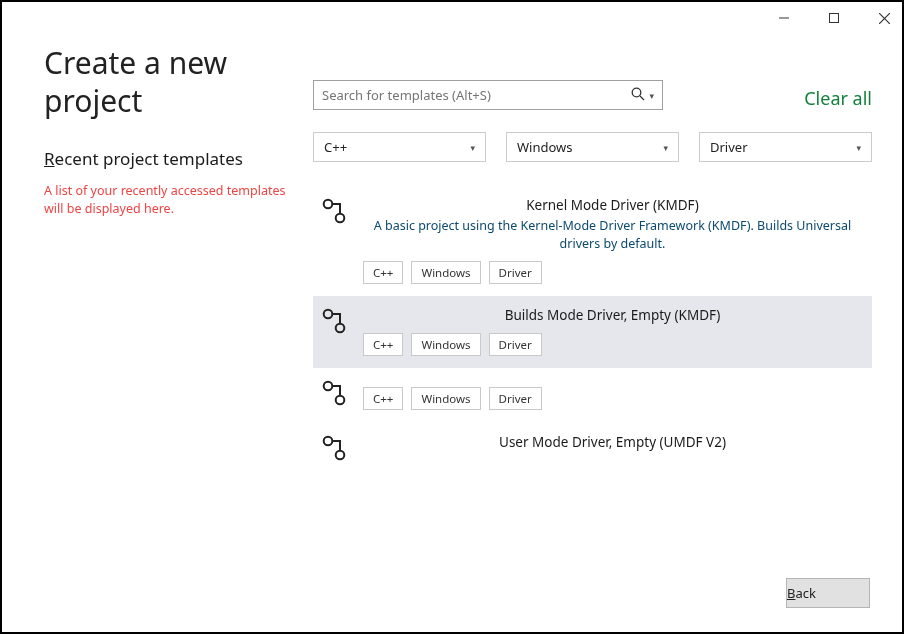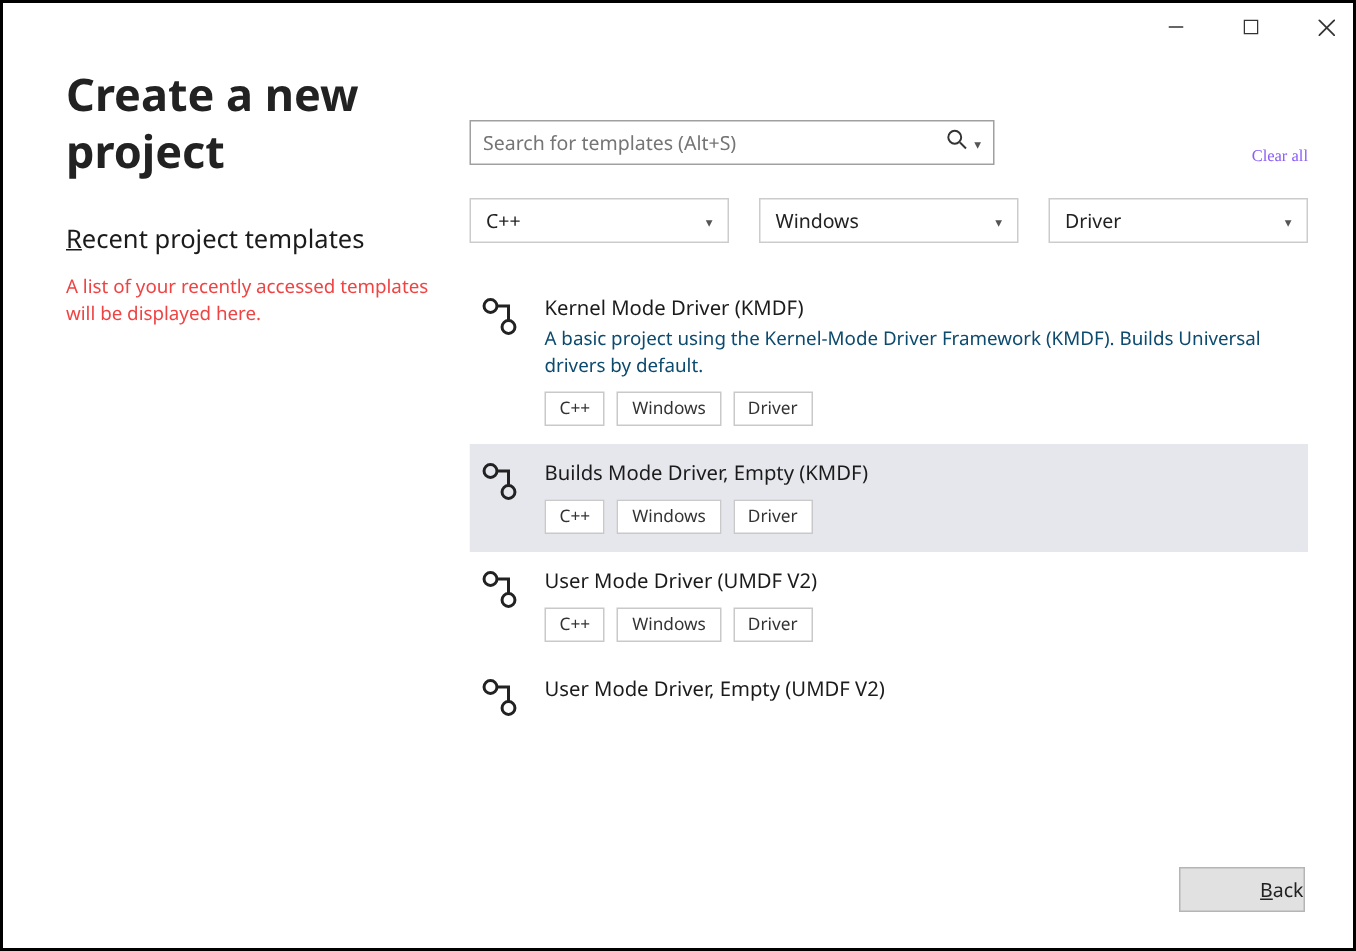--- a/index.html
+++ b/index.html
@@ -44,21 +44,21 @@
   height: 500px;
   box-sizing: border-box;
   overflow: hidden;
 }
 .left-col {
   width: 245px;
   flex-shrink: 0;
 }
 .page-title {
   font-size: 30px;
-  font-weight: 700;
+  font-weight: 400;
   line-height: 1.25;
   margin: 0 0 28px 0;
   color: #222;
 }
 .recent-heading {
   font-size: 17px;
   margin: 26px 0 12px 0;
   font-weight: 400;
 }
 .recent-heading .u { text-decoration: underline; }
@@ -88,23 +88,22 @@
   padding: 0 8px;
   font-size: 13px;
   color: #757575;
   box-sizing: border-box;
 }
 .search-box .ph { flex: 1; }
 .search-box .mag { font-size: 14px; color: #333; }
 .search-box .drop { font-size: 9px; margin-left: 4px; color: #555; }
 .clear-all {
   margin-left: auto;
-  font-size: 11px;
-  color: #8b5cf6;
-  font-family: Liberation Serif, serif;
+  font-size: 18px;
+  color: #15803d;
 }
 .filter-row {
   display: flex;
   gap: 20px;
   margin-bottom: 24px;
 }
 .filter {
   flex: 1;
   height: 30px;
   border: 1px solid #ccc;
@@ -119,20 +118,21 @@
 }
 .filter .caret { color: #555; font-size: 9px; }
 .templates {
   flex: 1;
   overflow: hidden;
 }
 .tpl {
   display: flex;
   padding: 10px 10px 12px 8px;
   gap: 12px;
+  text-align: center;
 }
 .tpl.selected { background: #e6e7ed; }
 .tpl .icon {
   width: 30px;
   flex-shrink: 0;
   padding-top: 2px;
 }
 .tpl .body {
   flex: 1;
   min-width: 0;
@@ -165,21 +165,21 @@
   display: flex;
   gap: 14px;
 }
 .btn {
   width: 84px;
   height: 30px;
   border: 1px solid #b5b5b5;
   background: #e1e1e1;
   display: flex;
   align-items: center;
-  justify-content: flex-end;
+  justify-content: flex-start;
   font-size: 13px;
   color: #222;
   box-sizing: border-box;
 }
 .btn .u { text-decoration: underline; }
 .next-wrap {
   border: 3px solid #e31b1b;
   padding: 3px;
 }
 </style>
@@ -281,21 +281,20 @@
               </div>
             </div>
           </div>
           <div class="tpl">
             <div class="icon"><svg width="28" height="26" viewBox="0 0 28 26">
                 <circle cx="6" cy="6" r="4.3" fill="none" stroke="#222" stroke-width="2"></circle>
                 <circle cx="18" cy="20" r="4.3" fill="none" stroke="#222" stroke-width="2"></circle>
                 <path d="M10 6 L18 6 L18 16" fill="none" stroke="#222" stroke-width="2"></path>
               </svg></div>
             <div class="body">
-              <div class="name">User Mode Driver (UMDF V2)</div>
               <div class="tags">
                 <span class="tag">C++</span>
                 <span class="tag">Windows</span>
                 <span class="tag">Driver</span>
               </div>
             </div>
           </div>
           <div class="tpl">
             <div class="icon"><svg width="28" height="26" viewBox="0 0 28 26">
                 <circle cx="6" cy="6" r="4.3" fill="none" stroke="#222" stroke-width="2"></circle>

